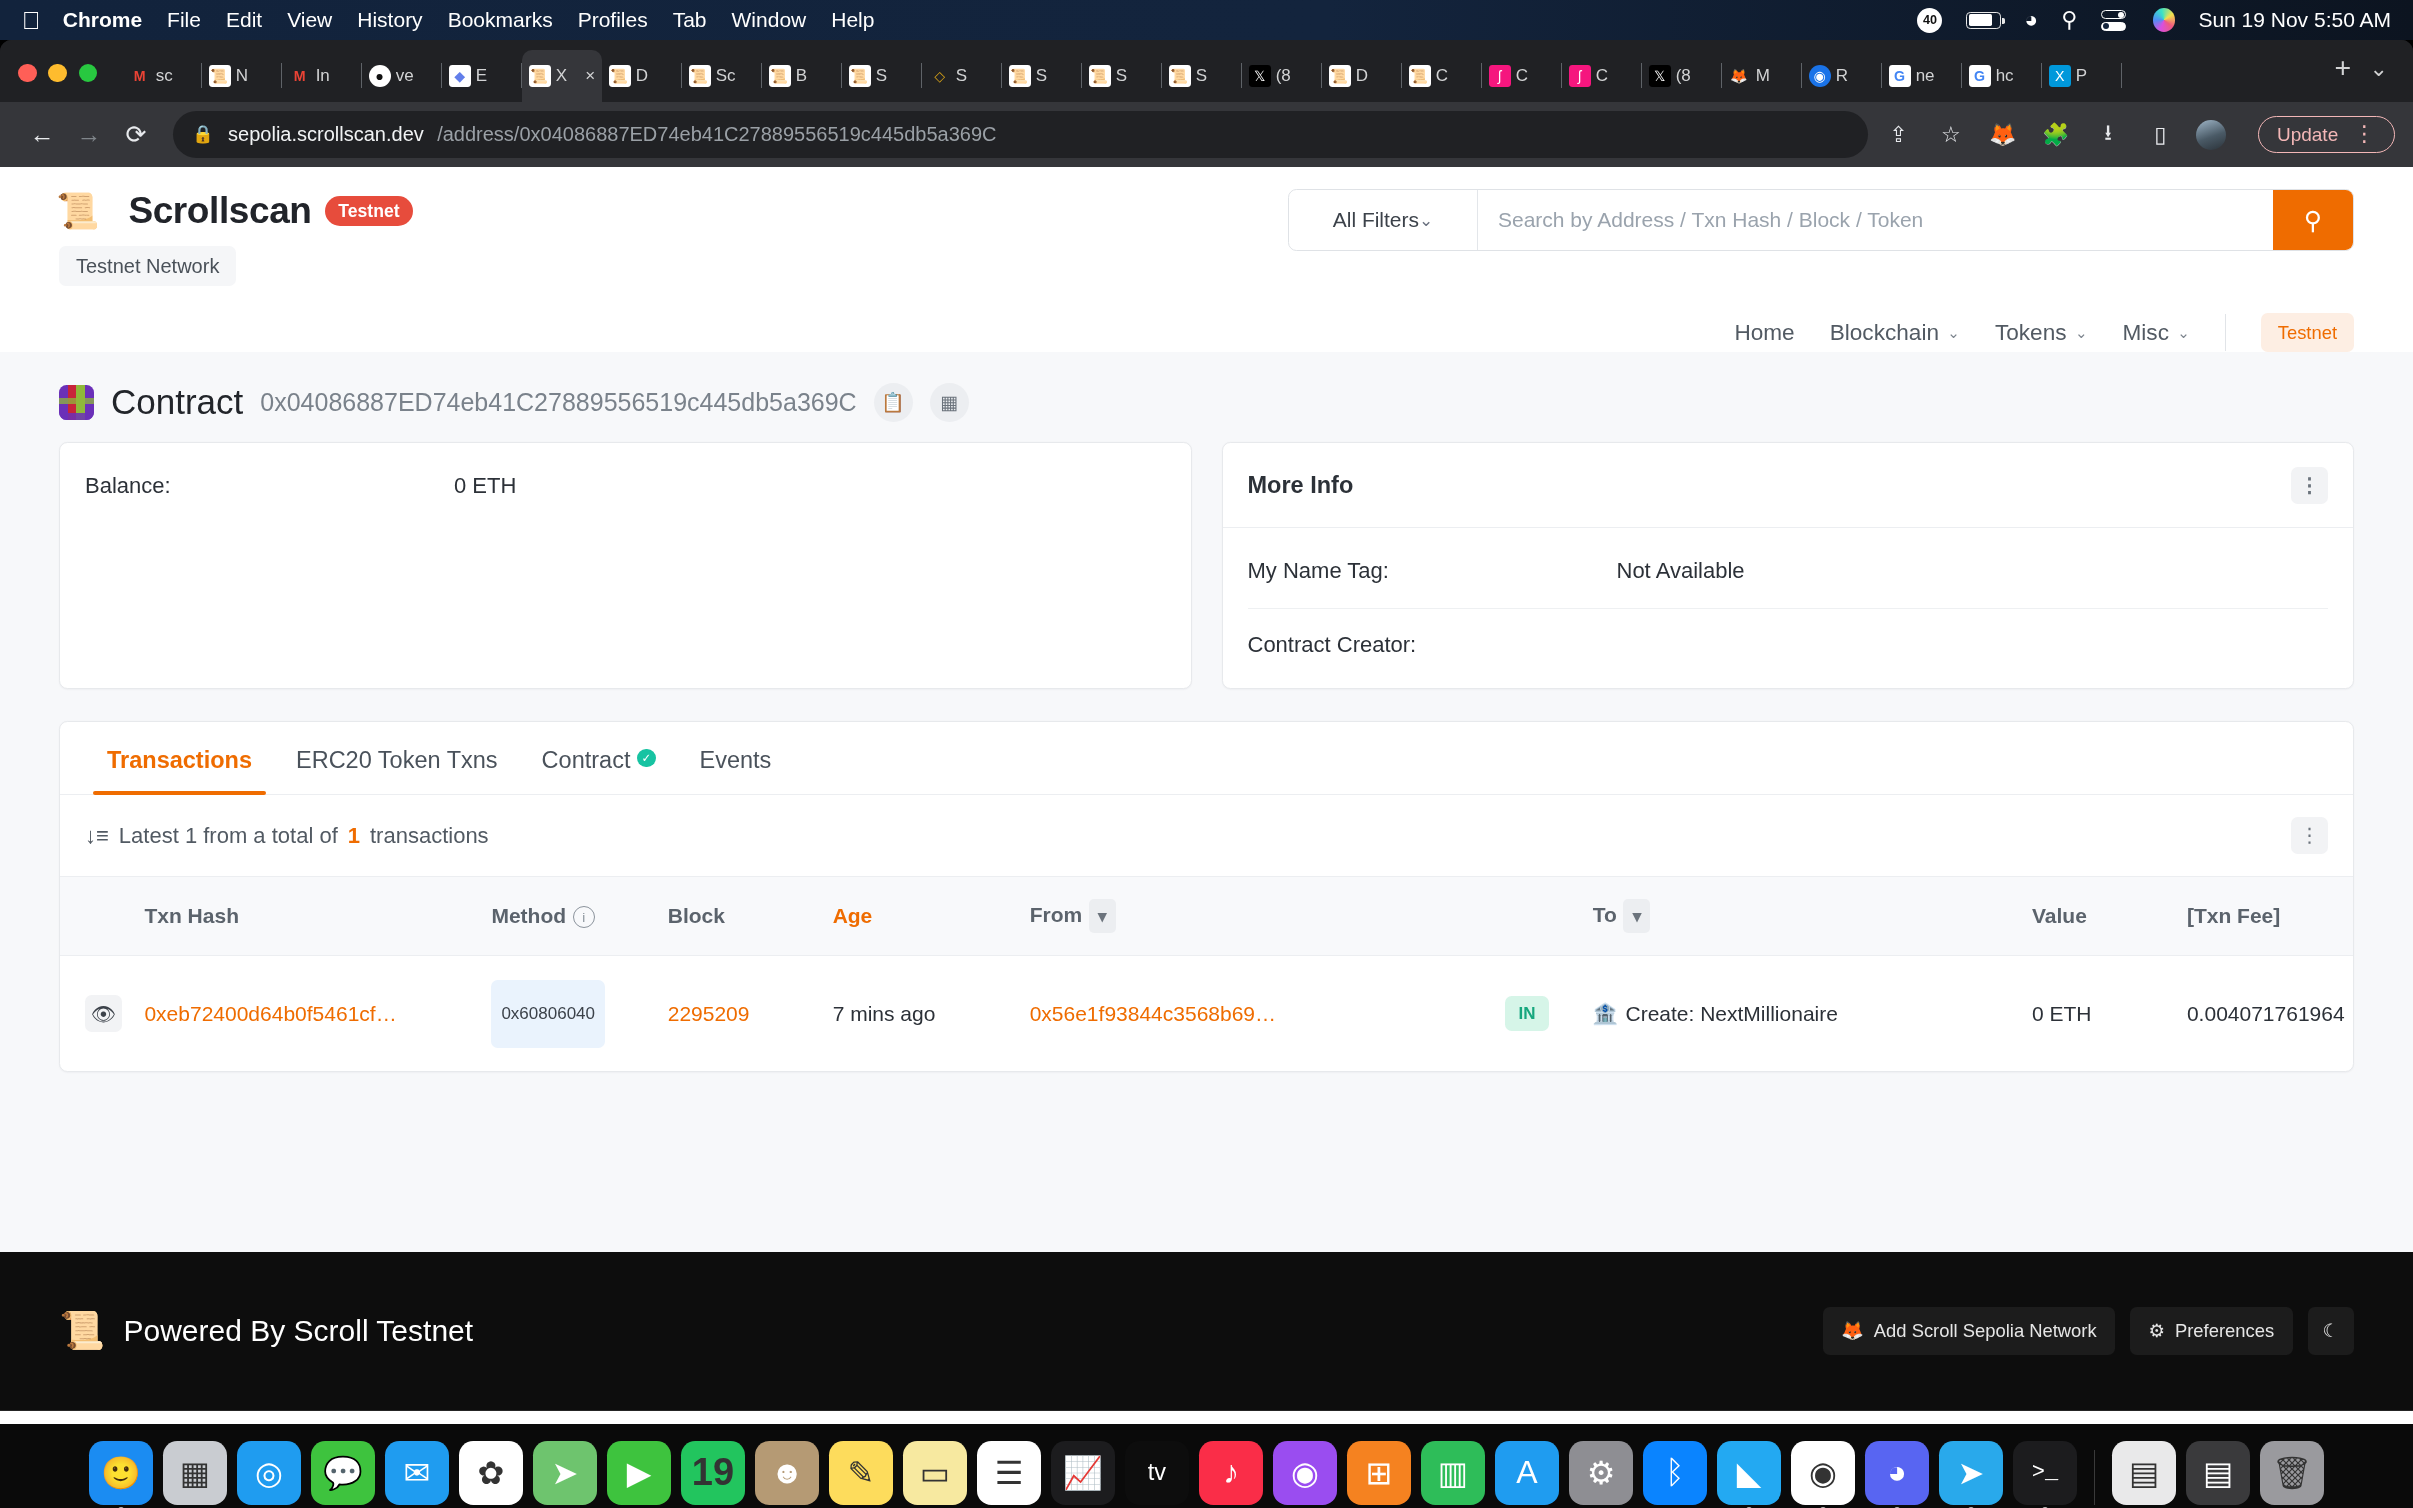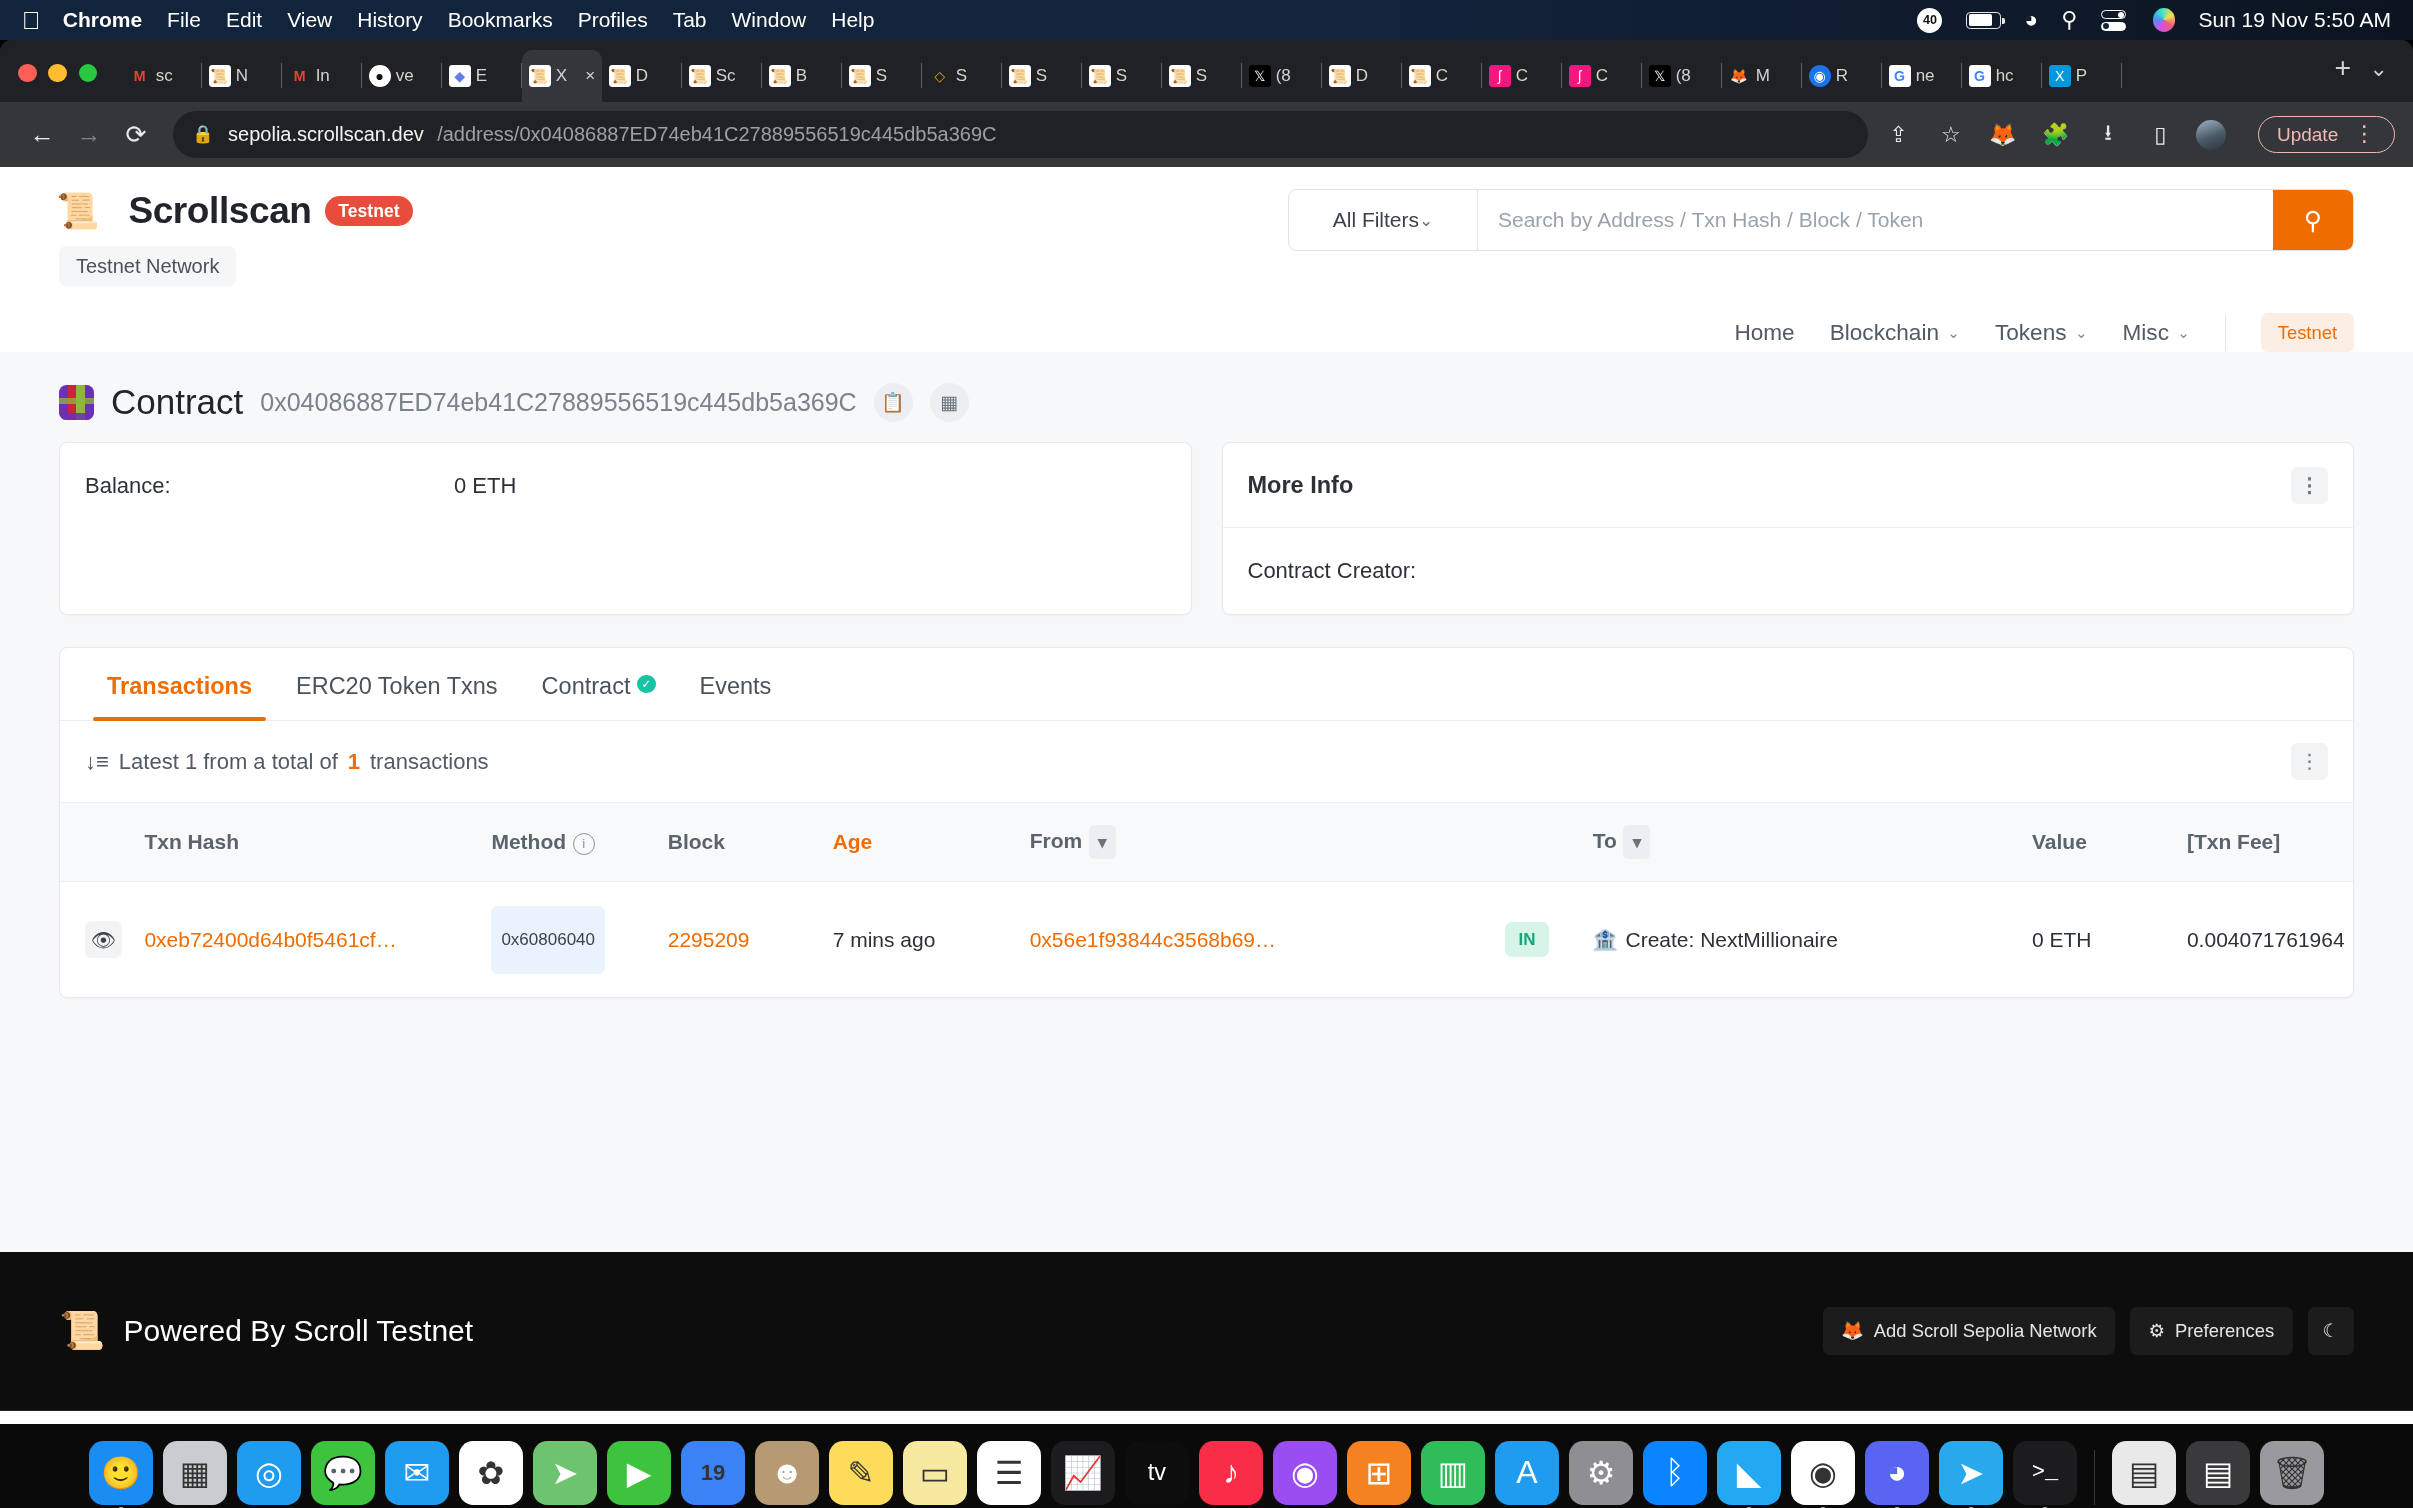--- a/index.html
+++ b/index.html
@@ -589,20 +589,24 @@
               <div style="height:72px"></div>
             </div>
           </div>
 
           <div class="card">
             <div class="card-head">
               <span>More Info</span>
               <span class="card-kebab">⋮</span>
             </div>
             <div class="card-body">
+              <div class="kvrow">
+                <span class="kvkey">My Name Tag:</span>
+                <span class="kvval">Not Available</span>
+              </div>
               <div class="kvsep"></div>
               <div class="kvrow">
                 <span class="kvkey">Contract Creator:</span>
               </div>
             </div>
           </div>
 
         </div>
 
         <div class="panel">
@@ -714,21 +718,21 @@
 <div class="dock-area">
   <div class="dock" id="dock-container">
       <div class="dapp has-dot" style="background: rgb(27, 140, 242); color: rgb(255, 255, 255);">🙂</div>
       <div class="dapp" style="background: rgb(201, 204, 209); color: rgb(51, 51, 51);">▦</div>
       <div class="dapp" style="background: rgb(31, 156, 240); color: rgb(255, 255, 255);">◎</div>
       <div class="dapp" style="background: rgb(62, 195, 62); color: rgb(255, 255, 255);">💬</div>
       <div class="dapp" style="background: rgb(31, 156, 240); color: rgb(255, 255, 255);">✉</div>
       <div class="dapp" style="background: rgb(255, 255, 255); color: rgb(51, 51, 51);">✿</div>
       <div class="dapp" style="background: rgb(110, 196, 110); color: rgb(255, 255, 255);">➤</div>
       <div class="dapp" style="background: rgb(62, 195, 62); color: rgb(255, 255, 255);">▶</div>
-      <div class="dapp" style="background: #3b82f6; color: rgb(51, 51, 51); font-size: 22px; font-weight: bold;">19</div>
+      <div class="dapp" style="background: #22c55e; color: rgb(51, 51, 51); font-size: 38px; font-weight: bold;">19</div>
       <div class="dapp" style="background: rgb(181, 154, 116); color: rgb(255, 255, 255);">☻</div>
       <div class="dapp" style="background: rgb(253, 220, 92); color: rgb(51, 51, 51);">✎</div>
       <div class="dapp" style="background: rgb(247, 233, 160); color: rgb(51, 51, 51);">▭</div>
       <div class="dapp" style="background: rgb(255, 255, 255); color: rgb(51, 51, 51);">☰</div>
       <div class="dapp" style="background: rgb(28, 28, 30); color: rgb(255, 255, 255);">📈</div>
       <div class="dapp" style="background: rgb(13, 13, 13); color: rgb(255, 255, 255); font-size: 23.5px;">tv</div>
       <div class="dapp" style="background: rgb(250, 45, 72); color: rgb(255, 255, 255);">♪</div>
       <div class="dapp" style="background: rgb(154, 77, 240); color: rgb(255, 255, 255);">◉</div>
       <div class="dapp" style="background: rgb(245, 130, 32); color: rgb(255, 255, 255);">⊞</div>
       <div class="dapp" style="background: rgb(46, 189, 89); color: rgb(255, 255, 255);">▥</div>

